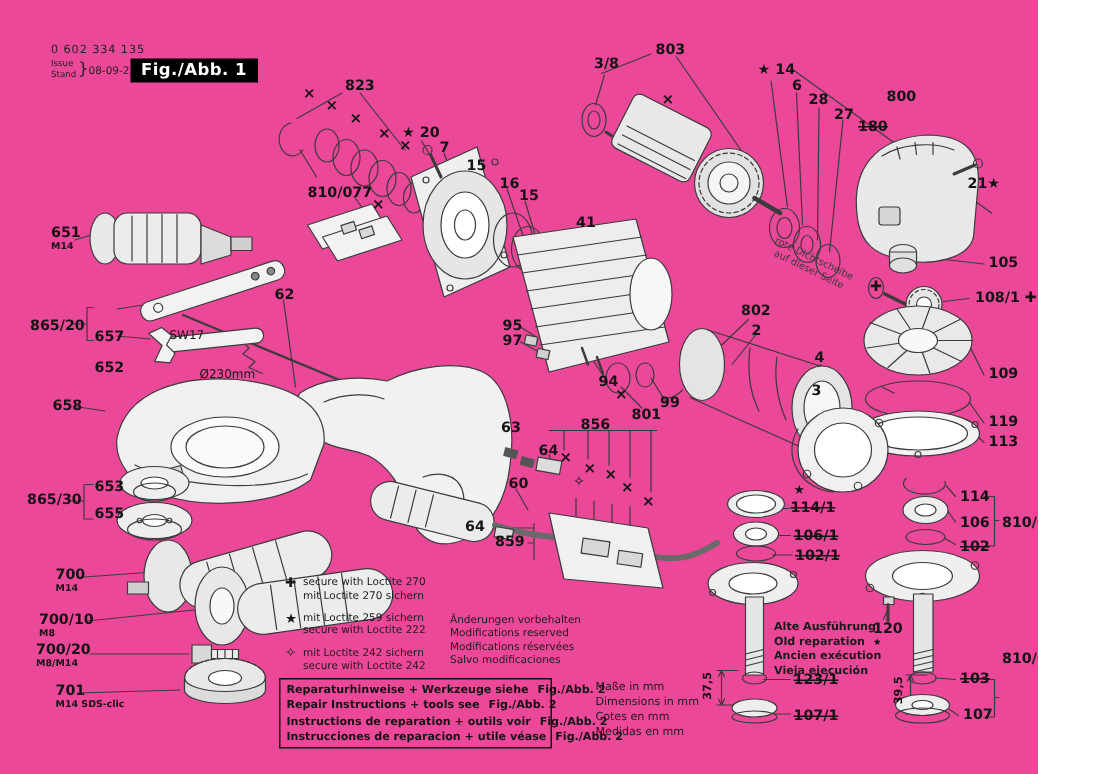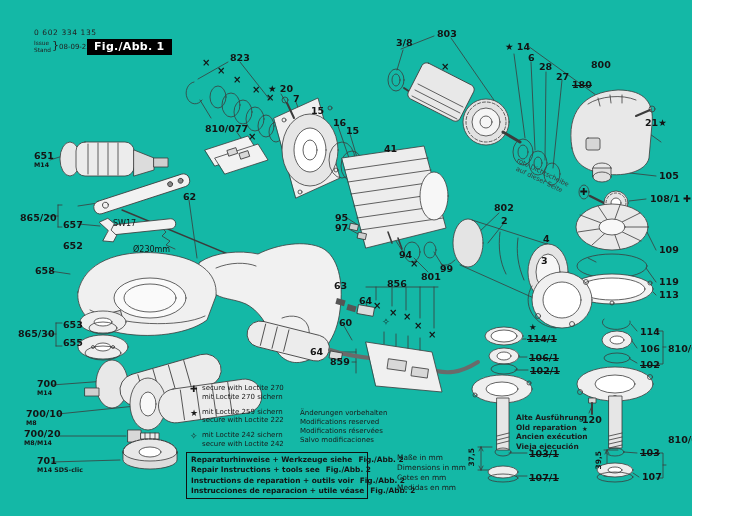--- a/index.html
+++ b/index.html
@@ -1,16 +1,16 @@
 <!DOCTYPE html>
 <html><head>
 <meta charset="utf-8">
 <style>
   html,body{margin:0;padding:0;background:#fff;}
-  .stage{position:relative;width:692px;height:516px;background:#14b8a6;overflow:hidden;
+  .stage{position:relative;width:692px;height:516px;background:#ec4899;overflow:hidden;
          font-family:"DejaVu Sans","Liberation Sans",sans-serif;color:#141414;}
   .stage svg{position:absolute;left:0;top:0;}
   .layer{position:absolute;left:0;top:0;width:730px;height:516px;}
 
   
   .hdr-pn{position:absolute;left:34px;top:28px;font-size:7.5px;letter-spacing:.6px;color:#222;}
   .hdr-issue{position:absolute;left:34px;top:40px;font-size:5.8px;line-height:1.15;color:#222;}
   .hdr-brace{position:absolute;left:52px;top:39px;font-size:11px;color:#222;}
   .hdr-date{position:absolute;left:59px;top:43px;font-size:7px;color:#222;}
   .badge{position:absolute;left:87px;top:39px;background:#000;color:#fff;
@@ -461,21 +461,21 @@
       <div class="label" style="left: 63px; top: 320px;">653</div>
       <div class="label" style="left: 63px; top: 338px;">655</div>
       <div class="label" style="left: 37px; top: 379px;">700<span class="sub">M14</span></div>
       <div class="label" style="left: 26px; top: 409px;">700/10<span class="sub">M8</span></div>
       <div class="label" style="left: 24px; top: 429px;">700/20<span class="sub">M8/M14</span></div>
       <div class="label" style="left: 37px; top: 456px;">701<span class="sub">M14 SDS-clic</span></div>
       <div class="label" style="left: 582px; top: 415px;">120<span class="sub">★</span></div>
       <div class="label strike" style="left: 527px; top: 334px;">114/1</div>
       <div class="label strike" style="left: 529px; top: 353px;">106/1</div>
       <div class="label strike" style="left: 530px; top: 366px;">102/1</div>
-      <div class="label strike" style="left: 529px; top: 449px;">103/1</div>
+      <div class="label strike" style="left: 529px; top: 449px;">123/1</div>
       <div class="label strike" style="left: 529px; top: 473px;">107/1</div>
       <div class="label strike" style="left: 640px; top: 448px;">103</div>
       <div class="label" style="left: 642px; top: 472px;">107</div>
       <div class="label" style="left: 668px; top: 435px;">810/030</div>
       <div class="label dim" style="left: 468px; top: 448px;">37,5</div>
       <div class="label dim" style="left: 595px; top: 451px;">39,5</div>
       <div class="mark xmark" style="left: 202px; top: 58px;">×</div>
       <div class="mark xmark" style="left: 217px; top: 66px;">×</div>
       <div class="mark xmark" style="left: 233px; top: 75px;">×</div>
       <div class="mark xmark" style="left: 252px; top: 85px;">×</div>

